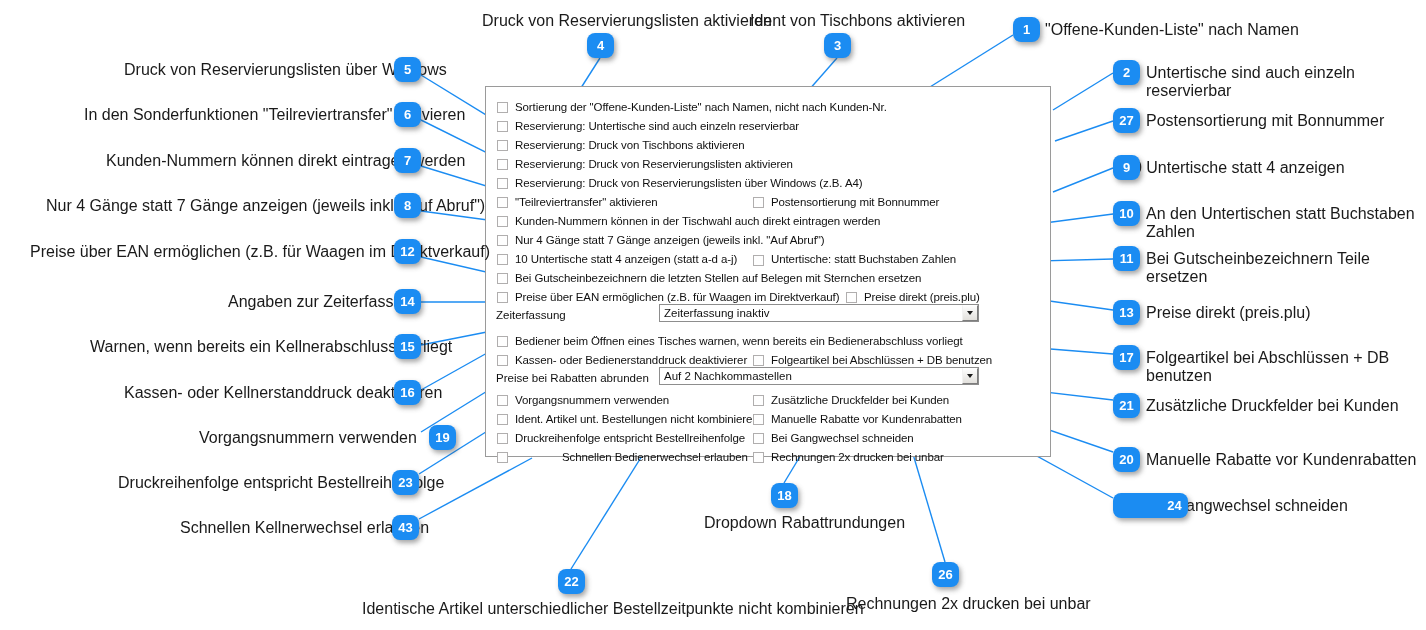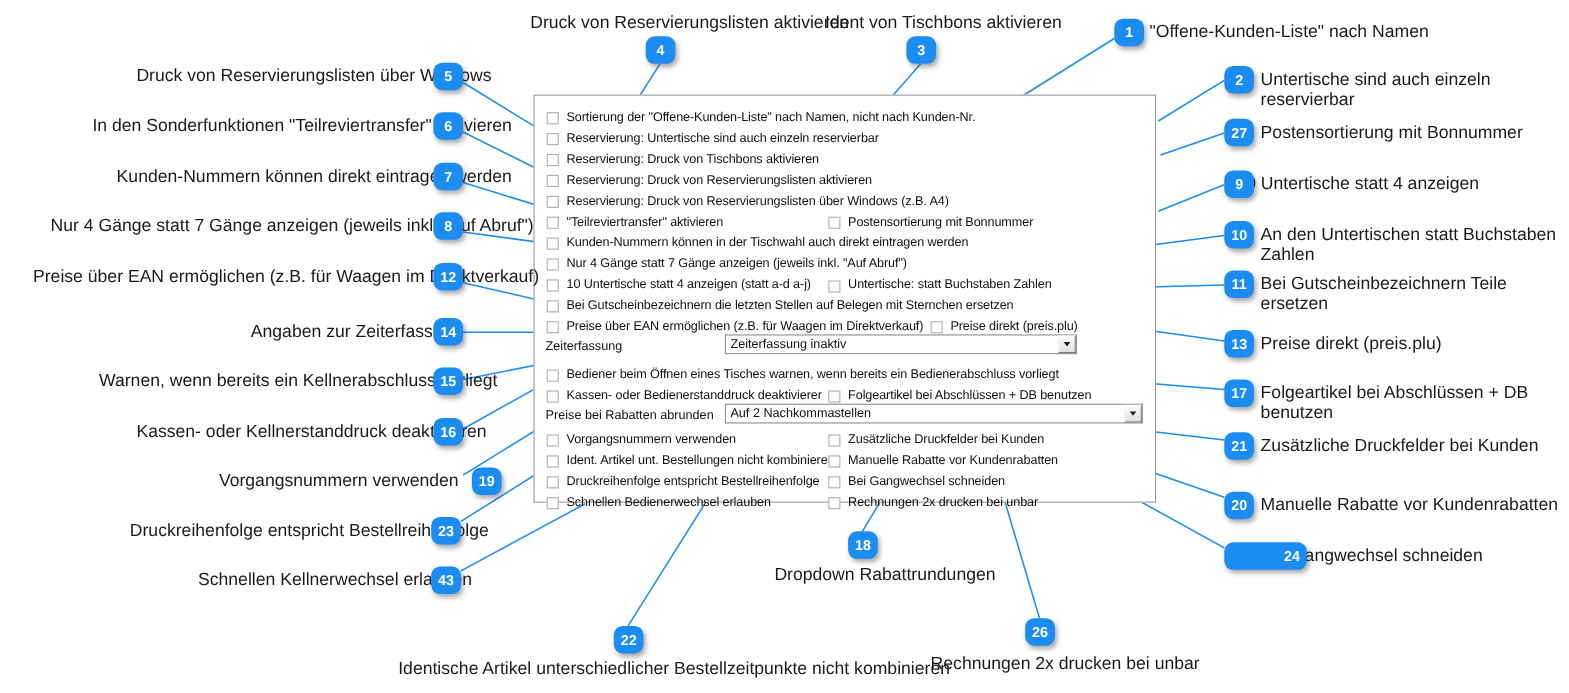--- a/index.html
+++ b/index.html
@@ -219,37 +219,37 @@
         <span class="cblabel">Manuelle Rabatte vor Kundenrabatten</span>
       </div>
       <div class="cbrow" style="left: 11px; top: 345px;">
         <span class="cbox"></span>
         <span class="cblabel">Druckreihenfolge entspricht Bestellreihenfolge</span>
       </div>
       <div class="cbrow" style="left: 267px; top: 345px;">
         <span class="cbox"></span>
         <span class="cblabel">Bei Gangwechsel schneiden</span>
       </div>
-      <div class="cbrow" style="left: 11px; top: 364px;">
+      <div class="cbrow" style="left: 11px; top: 364px; gap: 47px;">
         <span class="cbox"></span>
         <span class="cblabel">Schnellen Bedienerwechsel erlauben</span>
       </div>
       <div class="cbrow" style="left: 267px; top: 364px;">
         <span class="cbox"></span>
         <span class="cblabel">Rechnungen 2x drucken bei unbar</span>
       </div>
       <div class="fieldlabel" style="left: 10px; top: 222px;">Zeiterfassung</div>
       <div class="fieldlabel" style="left: 10px; top: 285px;">Preise bei Rabatten abrunden</div>
       <div class="combo" style="left: 173px; top: 217px; width: 320px;">
         <span class="cval">Zeiterfassung inaktiv</span>
         <span class="carrow">
           <i></i>
         </span>
       </div>
-      <div class="combo" style="left: 173px; top: 280px; width: 380px;">
+      <div class="combo" style="left: 173px; top: 280px; width: 320px;">
         <span class="cval">Auf 2 Nachkommastellen</span>
         <span class="carrow">
           <i></i>
         </span>
       </div>
     </div>
 
   <div id="callouts">
       <div class="ctext" style="position: absolute; left: 1045px; top: 21px;">"Offene-Kunden-Liste" nach Namen</div>
       <div class="badge" style="position: absolute; left: 1013px; top: 17px;">1</div>

